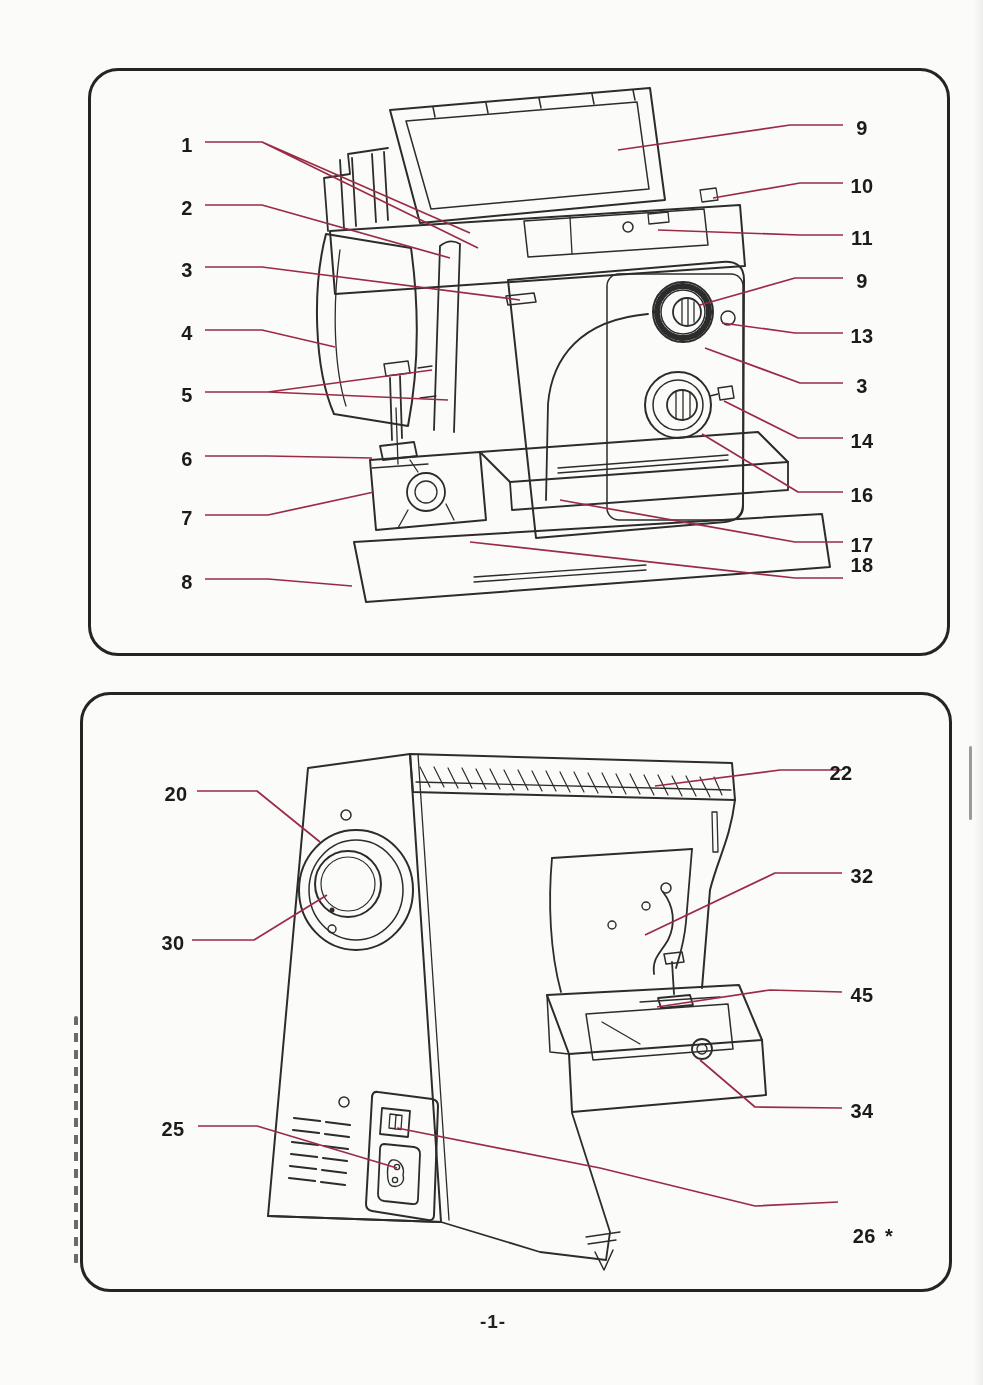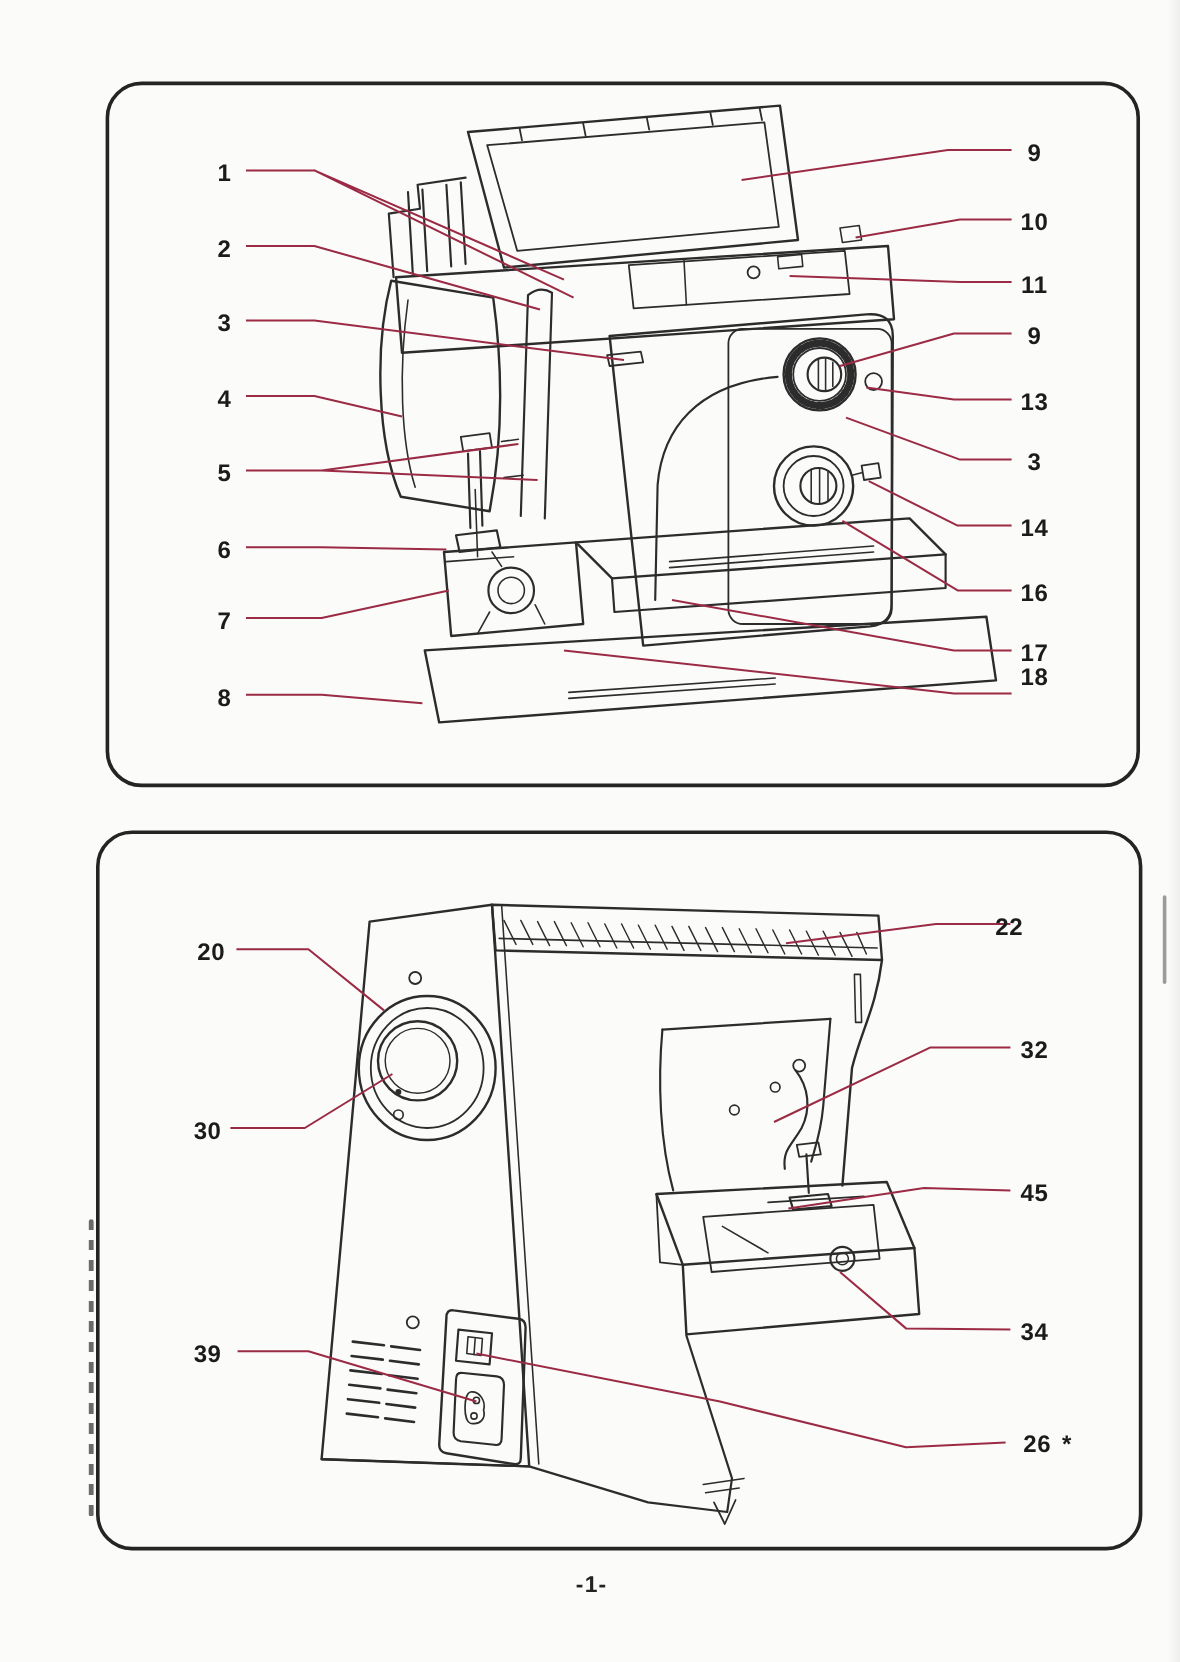--- a/index.html
+++ b/index.html
@@ -25,21 +25,21 @@
   .co{
     position:absolute;
     transform:translate(-50%,-50%);
     font-weight:bold;
     font-size:20px;
     line-height:1;
     color:#1b1b1b;
     white-space:nowrap;
     letter-spacing:0.5px;
   }
-  .co-26{display:flex;align-items:flex-start;gap:9px;}
+  .co-26{display:flex;align-items:flex-start;gap:9px;margin-top:32px;}
   .page-number{
     position:absolute;
     left:493px;top:1322px;
     transform:translate(-50%,-50%);
     font-weight:bold;
     font-size:19px;
     letter-spacing:1px;
     color:#222;
   }
   .artifact-left{
@@ -237,21 +237,21 @@
         <path d="M762 78 L700 78 L575 94"></path>
         <path d="M762 181 L695 181 L565 243"></path>
         <path d="M762 300 L690 298 L577 315"></path>
         <path d="M762 416 L675 415 L620 368"></path>
         <path d="M758 510 L675 514 L520 476 L317 436"></path>
       </g>
     </svg>
 
     <div class="co" style="left:93px;top:99px">20</div>
     <div class="co" style="left:90px;top:248px">30</div>
-    <div class="co" style="left:90px;top:434px">39</div>
+    <div class="co" style="left:90px;top:434px">25</div>
 
     <div class="co" style="left:758px;top:78px">22</div>
     <div class="co" style="left:779px;top:181px">32</div>
     <div class="co" style="left:779px;top:300px">45</div>
     <div class="co" style="left:779px;top:416px">34</div>
     <div class="co co-26" style="left:790px;top:509px">
       <span>26</span>
       <span>*</span>
     </div>
   </div>

